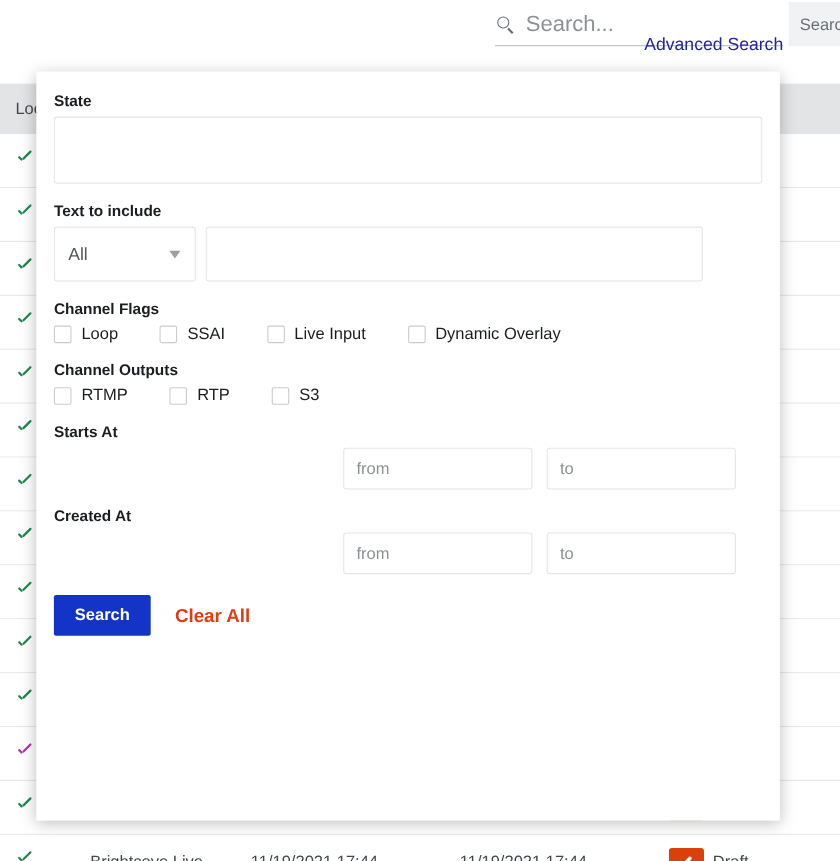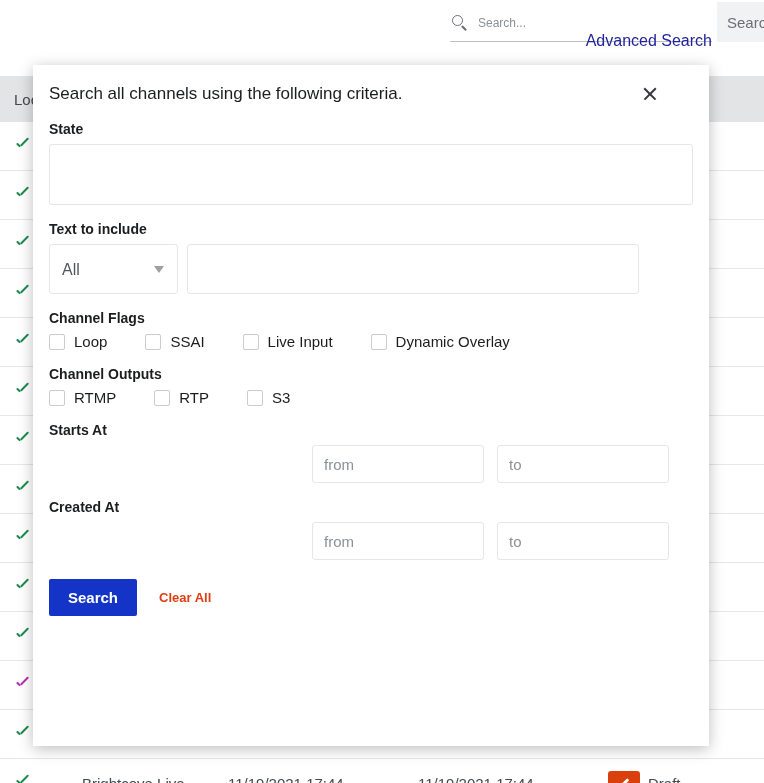--- a/index.html
+++ b/index.html
@@ -47,21 +47,21 @@
     position: absolute; left: 9.5px; top: 10px;
     width: 6px; height: 1.6px;
     background: #6b6f74;
     transform: rotate(45deg);
     transform-origin: left center;
   }
   .top-search input {
     border: none; outline: none;
     background: transparent;
     font-family: "Liberation Sans", sans-serif;
-    font-size: 12px;
+    font-size: 20px;
     color: #2b2f33;
     width: 220px;
     padding: 0;
   }
   .top-search input::placeholder { color: #8c9196; }
 
   .adv-search {
     position: absolute;
     left: 450px; top: 32px;
     width: 262px;
@@ -312,21 +312,21 @@
     font-family: "Liberation Sans", sans-serif;
     font-size: 15px;
     font-weight: bold;
     cursor: pointer;
   }
   .btn-clear {
     background: transparent;
     border: none;
     color: #e03c12;
     font-family: "Liberation Sans", sans-serif;
-    font-size: 13px;
+    font-size: 17px;
     font-weight: bold;
     margin-left: 22px;
     cursor: pointer;
     padding: 0;
   }
 </style>
 </head>
 <body>
 
 <div id="app">
@@ -489,24 +489,20 @@
               <span class="state-txt">Draft</span>
             </div>
           </div>
         </div>
     </div>
   </div>
 
   <div class="modal">
     <div class="modal-inner">
 
-      <div class="modal-title">
-        <h2>Search all channels using the following criteria.</h2>
-        <span class="close-x"></span>
-      </div>
 
       <div class="sec">
         <div class="field-label">State</div>
         <textarea class="box" style=""></textarea>
       </div>
 
 
       <div class="sec">
         <div class="field-label">Text to include</div>
         <div class="row-inline">

